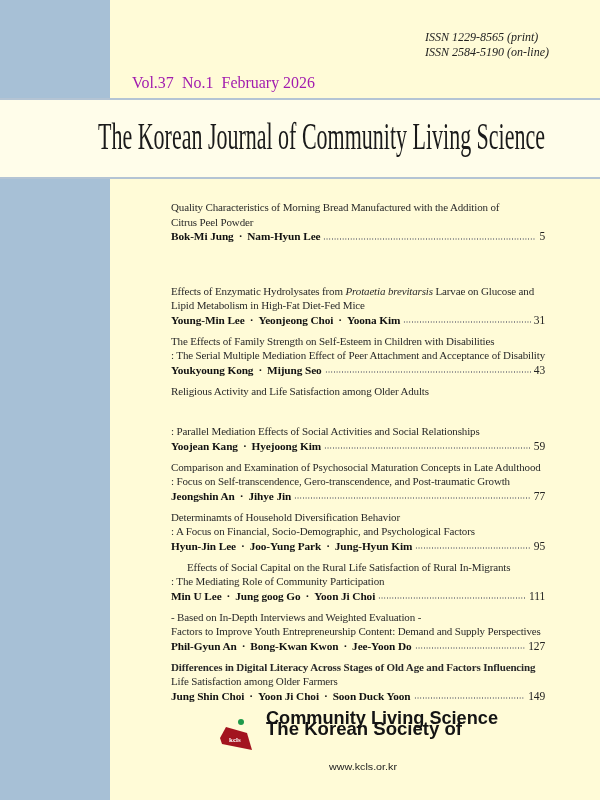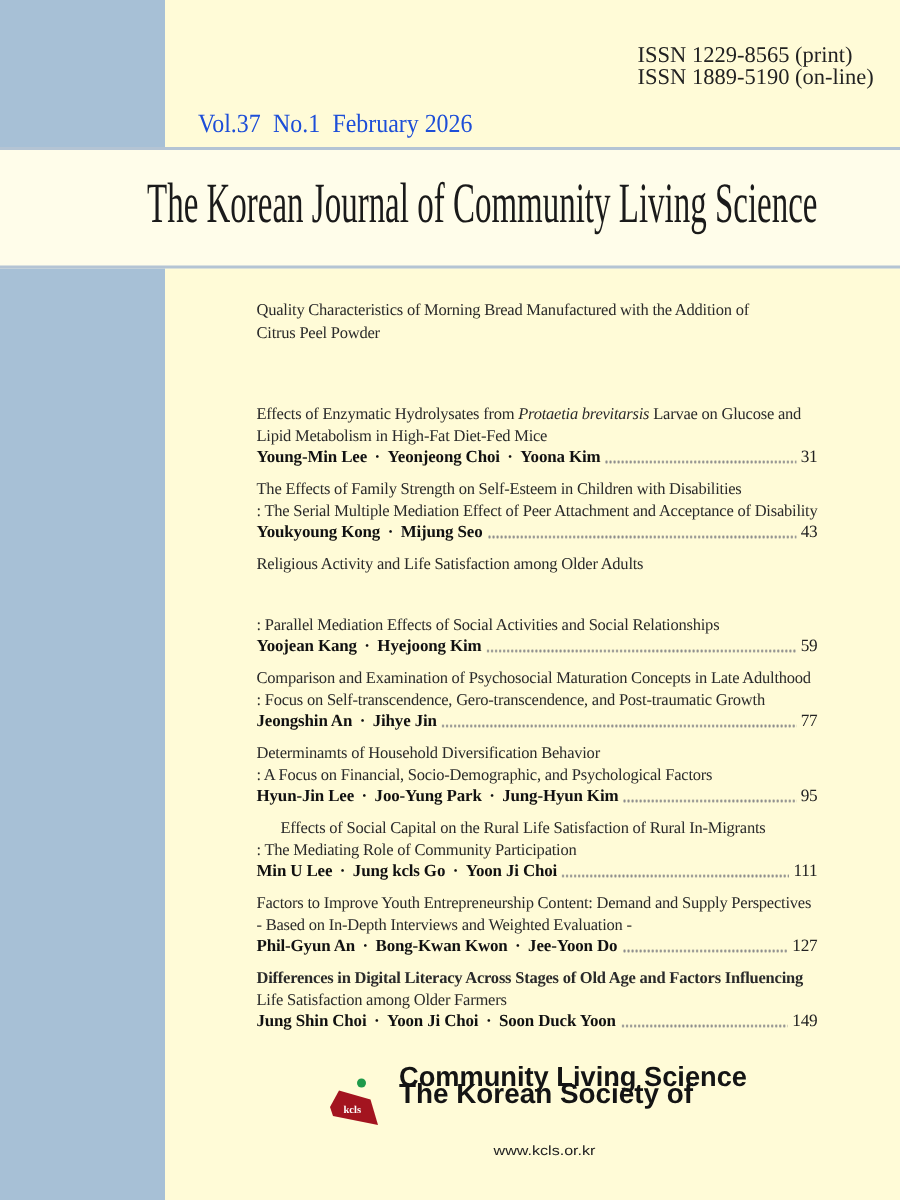--- a/index.html
+++ b/index.html
@@ -6,23 +6,23 @@
     body {
       width:600px; height:800px; position:relative; overflow:hidden;
       background:#fffbd7; color:#1e1e1e;
       font-family:"Liberation Serif", "DejaVu Serif", serif;
     }
     .strip { position:absolute; left:0; top:0; width:110px; height:800px; background:#a7c0d6; }
     .band {
       position:absolute; left:0; top:98px; width:600px; height:81px; box-sizing:border-box;
       background:#fffdea; border-top:2px solid #b4c4d4; border-bottom:2px solid #b4c4d4;
     }
-    .issn { position:absolute; left:425px; top:30px; font-size:15px; line-height:15px; color:#222; }
+    .issn { position:absolute; left:425px; top:30px; font-size:12px; line-height:15px; color:#222;font-style:italic; }
     .issn div { white-space:nowrap; }
-    .vol { position:absolute; left:132px; top:72px; font-size:17.5px; line-height:20px; white-space:nowrap; color:#1d4ed8; }
+    .vol { position:absolute; left:132px; top:72px; font-size:17.5px; line-height:20px; white-space:nowrap; color:#a21caf; }
     .vol span + span { margin-left:9px; }
     .title {
       position:absolute; left:98px; top:114px; font-size:38px; line-height:44px;
       white-space:nowrap; color:#1a1a1a;
     }
     [data-fit], [data-fit-max] { display:inline-block; transform-origin:left center; white-space:nowrap; }
     .toc {
       position:absolute; left:171px; top:200px; width:374px;
       font-size:11px; line-height:14.5px; letter-spacing:-0.15px; color:#2a2a2a;
     }
@@ -49,38 +49,43 @@
       font-size:9px; line-height:10px; color:#222;text-decoration:underline;
     }
   </style>
 </head>
 <body>
 
 <div class="strip"></div>
 
 <div class="issn">
   <div>ISSN 1229-8565 (print)</div>
-  <div>ISSN 1889-5190 (on-line)</div>
+  <div>ISSN 2584-5190 (on-line)</div>
 </div>
 
 <div class="vol">
   <span data-fit="183" style="transform: scaleX(0.91066);">
     <span>Vol.37</span><span>No.1</span><span>February 2026</span>
   </span>
 </div>
 
 <div class="band"></div>
 <div class="title">
   <span data-fit="447" style="transform: scaleX(0.578641);">The Korean Journal of Community Living Science</span>
 </div>
 
 <div class="toc">
     <div class="entry">
       <span class="tline" data-fit-max="374" style="display: block; width: max-content;"><span>Quality Characteristics of Morning Bread Manufactured with the Addition of</span></span>
       <span class="tline" data-fit-max="374" style="display: block; width: max-content;"><span>Citrus Peel Powder</span></span>
+      <div class="authors-line">
+        <span class="authors"><span>Bok-Mi Jung</span><span class="sep">·</span><span>Nam-Hyun Lee</span></span>
+        <span class="leader"></span>
+        <span class="page">5</span>
+      </div>
     </div>
     <div class="entry">
       <span class="tline" data-fit-max="374" style="display: block; width: max-content; margin-top: 40px;"><span>Effects of Enzymatic Hydrolysates from </span><span class="it">Protaetia brevitarsis</span><span> Larvae on Glucose and</span></span>
       <span class="tline" data-fit-max="374" style="display: block; width: max-content;"><span>Lipid Metabolism in High-Fat Diet-Fed Mice</span></span>
       <div class="authors-line">
         <span class="authors"><span>Young-Min Lee</span><span class="sep">·</span><span>Yeonjeong Choi</span><span class="sep">·</span><span>Yoona Kim</span></span>
         <span class="leader"></span>
         <span class="page">31</span>
       </div>
     </div>
@@ -117,28 +122,28 @@
       <div class="authors-line">
         <span class="authors"><span>Hyun-Jin Lee</span><span class="sep">·</span><span>Joo-Yung Park</span><span class="sep">·</span><span>Jung-Hyun Kim</span></span>
         <span class="leader"></span>
         <span class="page">95</span>
       </div>
     </div>
     <div class="entry">
       <span class="tline" data-fit-max="374" style="display: block; width: max-content; margin-left: 16px;"><span>Effects of Social Capital on the Rural Life Satisfaction of Rural In-Migrants</span></span>
       <span class="tline" data-fit-max="374" style="display: block; width: max-content;"><span>: The Mediating Role of Community Participation</span></span>
       <div class="authors-line">
-        <span class="authors"><span>Min U Lee</span><span class="sep">·</span><span>Jung kcls Go</span><span class="sep">·</span><span>Yoon Ji Choi</span></span>
+        <span class="authors"><span>Min U Lee</span><span class="sep">·</span><span>Jung goog Go</span><span class="sep">·</span><span>Yoon Ji Choi</span></span>
         <span class="leader"></span>
         <span class="page">111</span>
       </div>
     </div>
     <div class="entry">
+      <span class="tline" data-fit-max="374" style="display: block; width: max-content;"><span>- Based on In-Depth Interviews and Weighted Evaluation -</span></span>
       <span class="tline" data-fit-max="374" style="display: block; width: max-content;"><span>Factors to Improve Youth Entrepreneurship Content: Demand and Supply Perspectives</span></span>
-      <span class="tline" data-fit-max="374" style="display: block; width: max-content;"><span>- Based on In-Depth Interviews and Weighted Evaluation -</span></span>
       <div class="authors-line">
         <span class="authors"><span>Phil-Gyun An</span><span class="sep">·</span><span>Bong-Kwan Kwon</span><span class="sep">·</span><span>Jee-Yoon Do</span></span>
         <span class="leader"></span>
         <span class="page">127</span>
       </div>
     </div>
     <div class="entry">
       <span class="tline" data-fit-max="374" style="display: block; width: max-content; font-weight: bold;"><span>Differences in Digital Literacy Across Stages of Old Age and Factors Influencing</span></span>
       <span class="tline" data-fit-max="374" style="display: block; width: max-content;"><span>Life Satisfaction among Older Farmers</span></span>
       <div class="authors-line">

